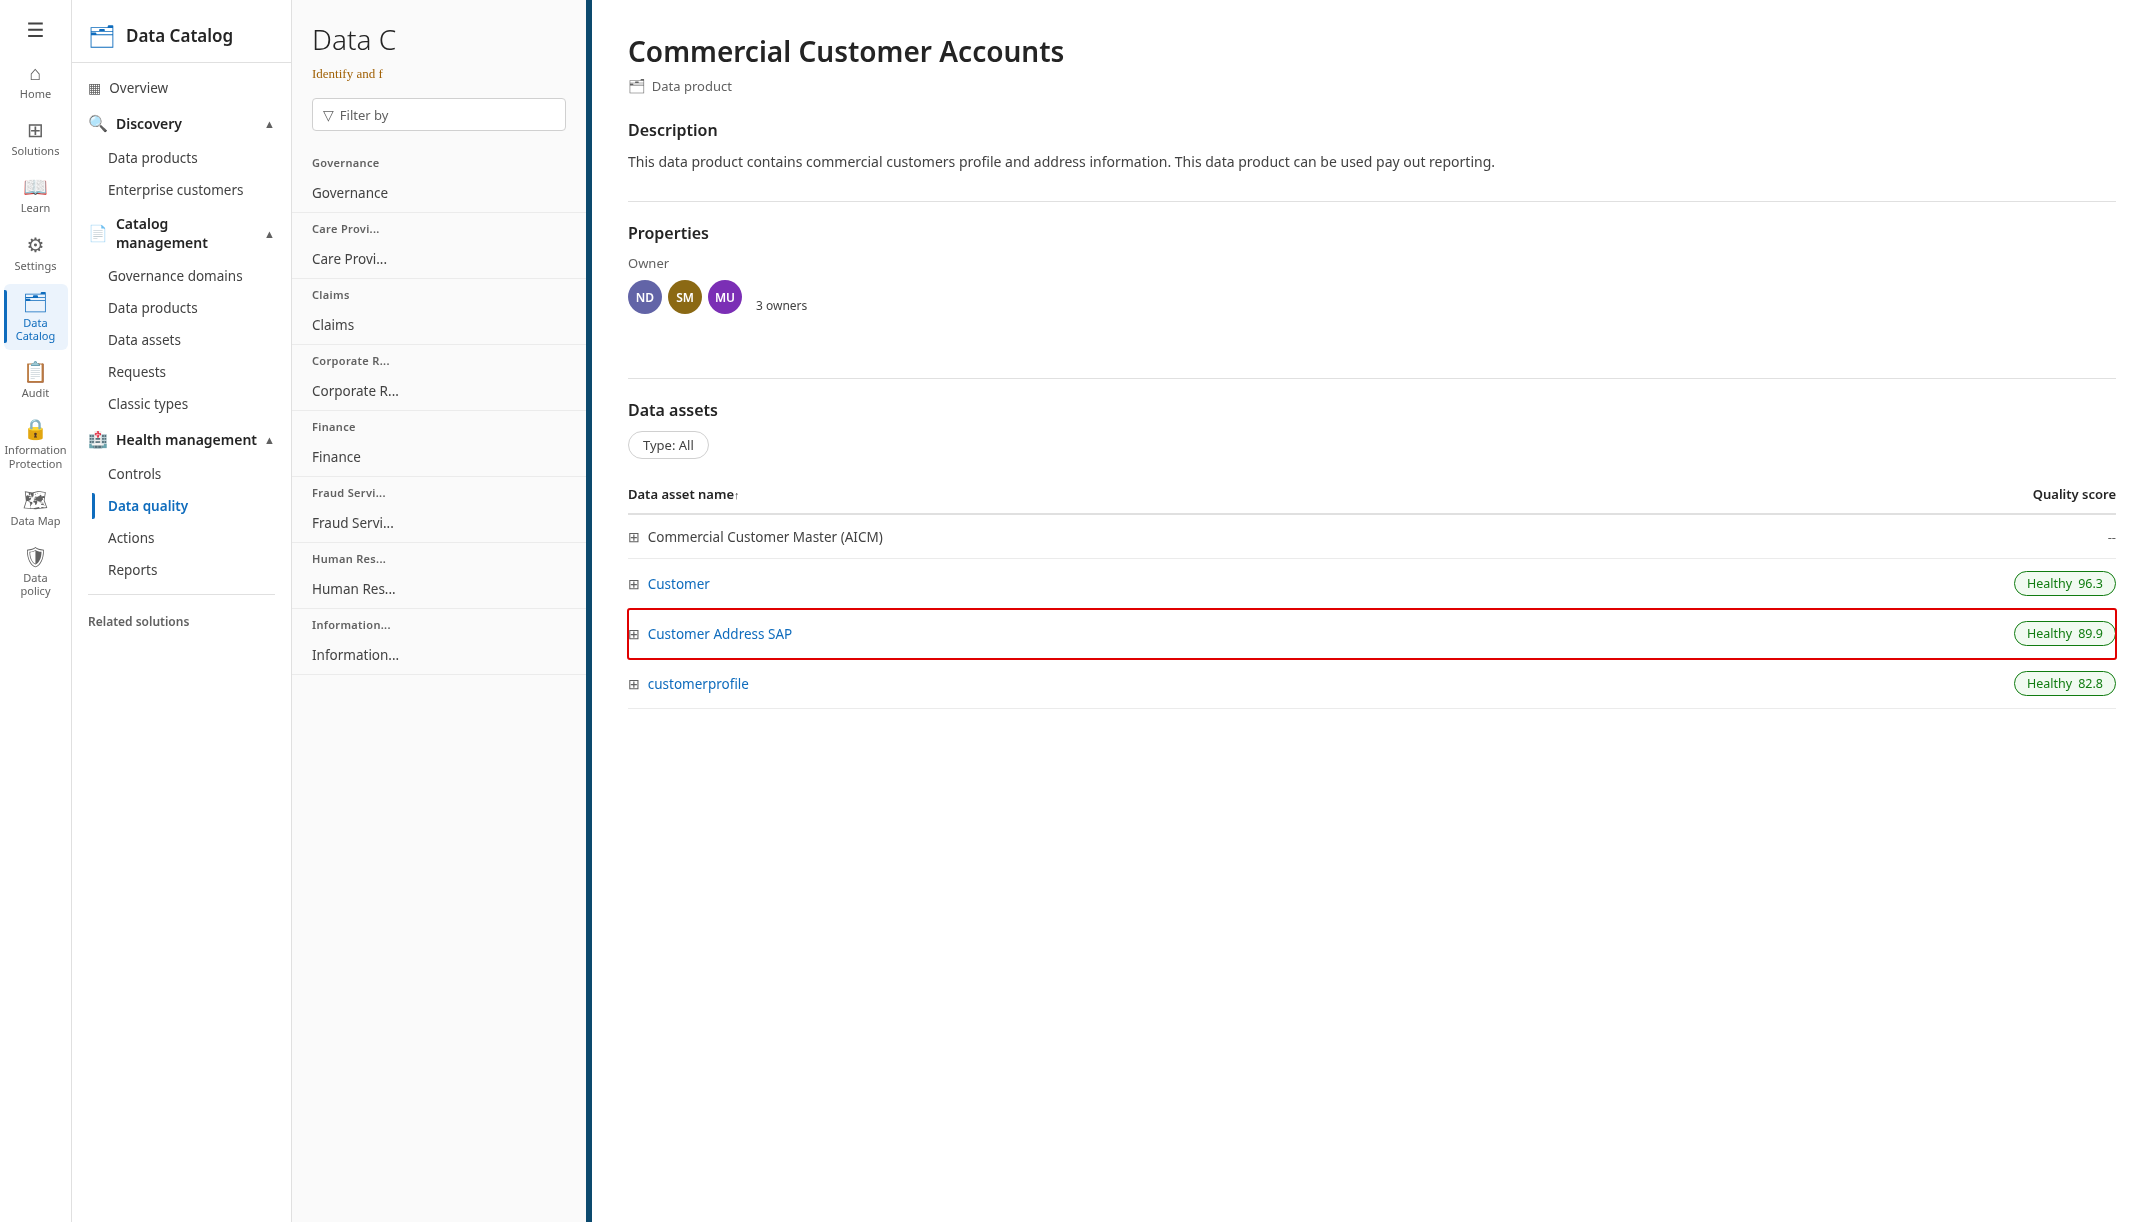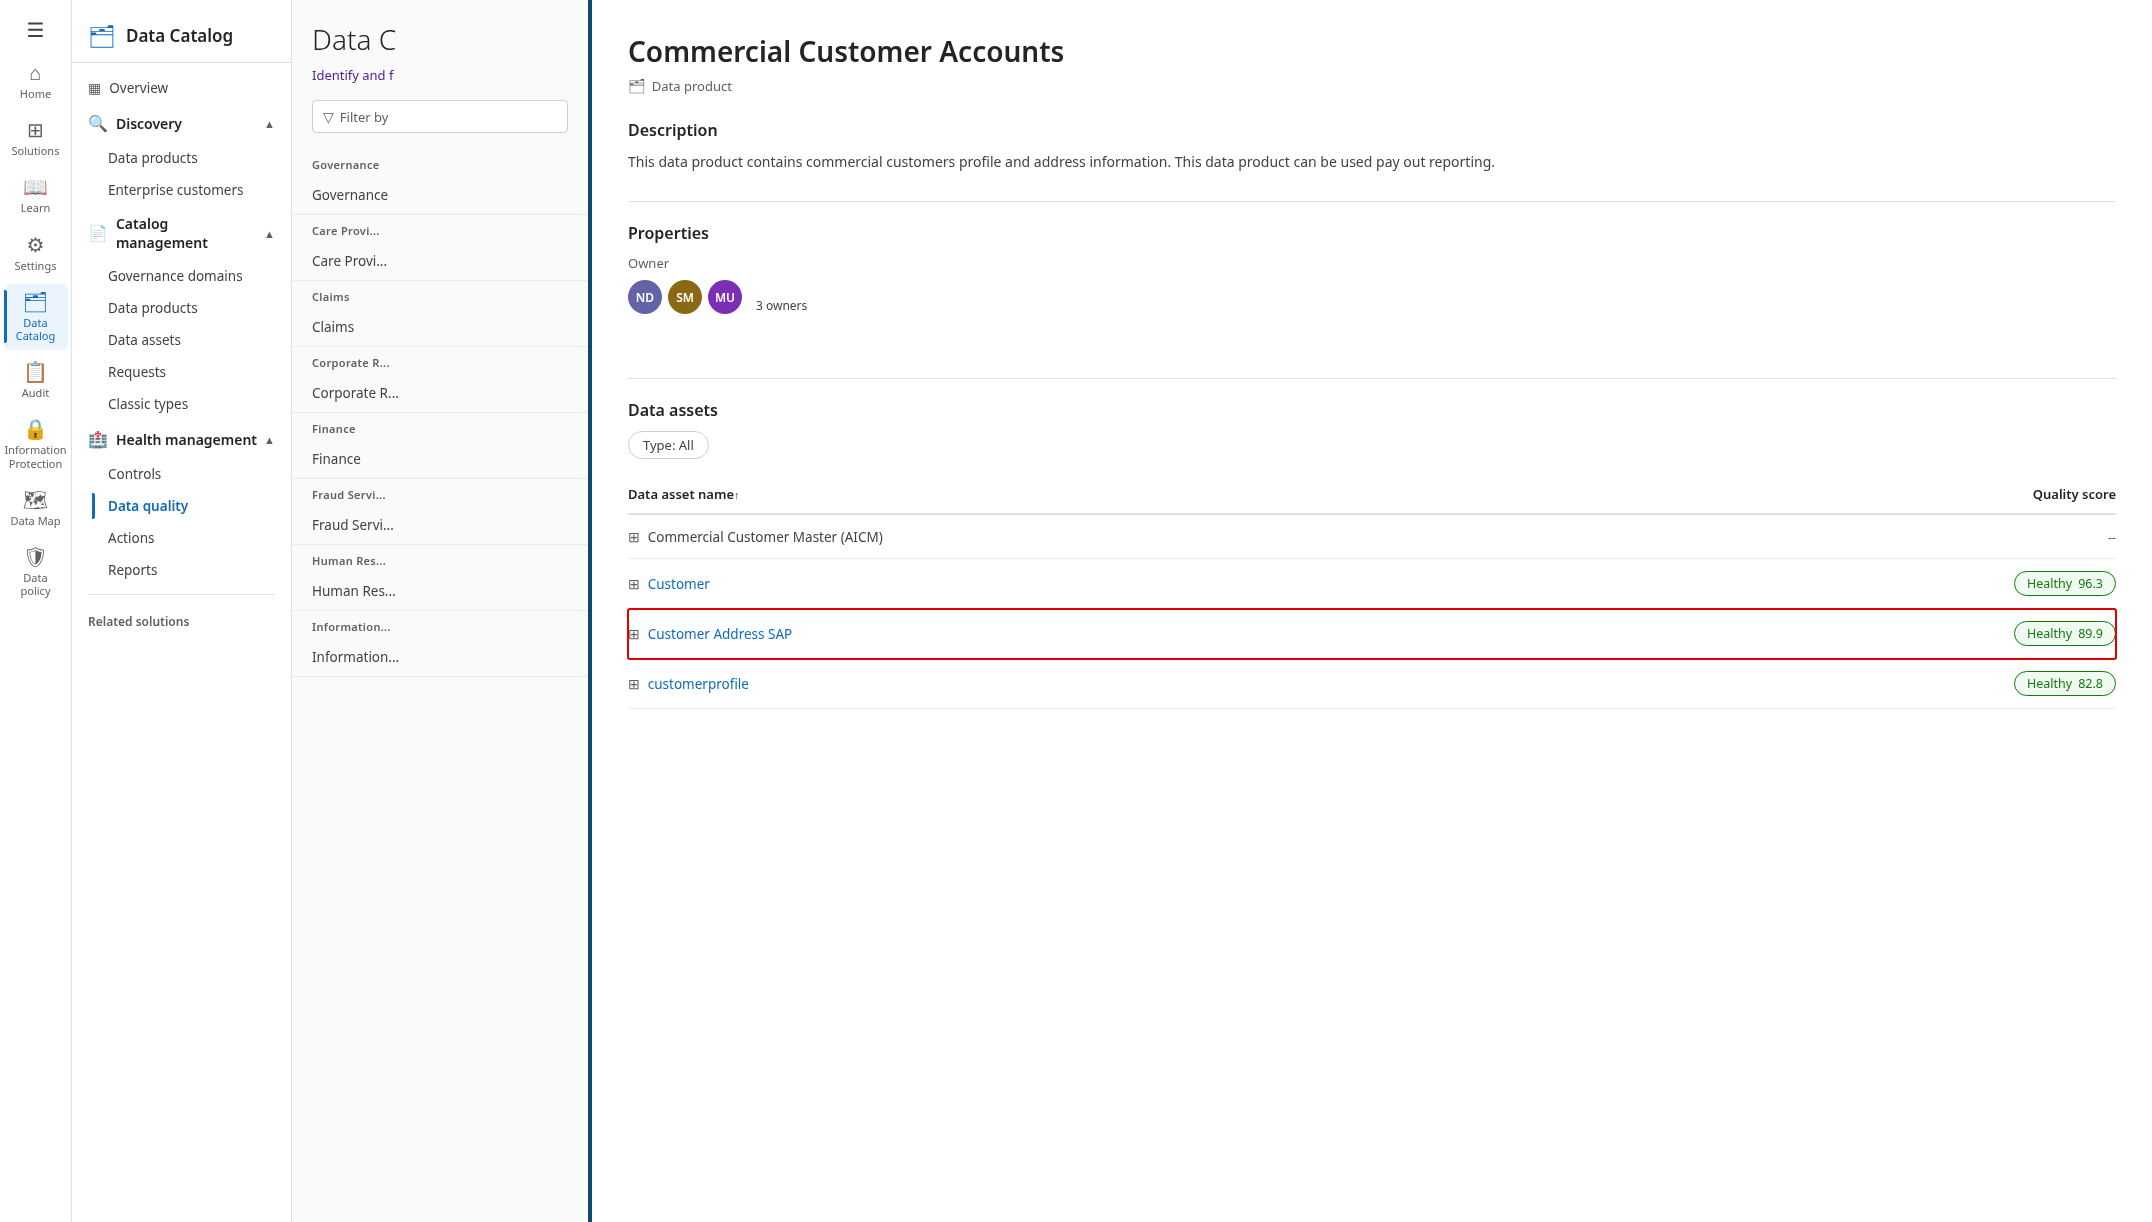--- a/index.html
+++ b/index.html
@@ -114,37 +114,38 @@
     .main {
       flex: 1;
       display: flex;
       overflow: hidden;
     }
 
     
     .list-panel {
       width: 300px;
       background: #fafafa;
-      border-right: 4px solid #0c4a6e;
+      border-right: 6px solid #0c4a6e;
       display: flex;
       flex-direction: column;
       flex-shrink: 0;
       overflow-y: auto;
       padding: 20px 0;
     }
     .list-panel-title {
       font-size: 28px;
       font-weight: 300;
       color: #242424;
       padding: 0 20px 8px;
     }
     .list-panel-subtitle {
       font-size: 13px;
-      color: #4c1d95;
+      color: #a16207;
       padding: 0 20px 16px;
+      font-family: Liberation Serif, serif;
     }
     .filter-bar {
       display: flex;
       align-items: center;
       margin: 0 20px 16px;
       border: 1px solid #d0d0d0;
       border-radius: 4px;
       padding: 6px 10px;
       background: #fff;
       gap: 6px;

